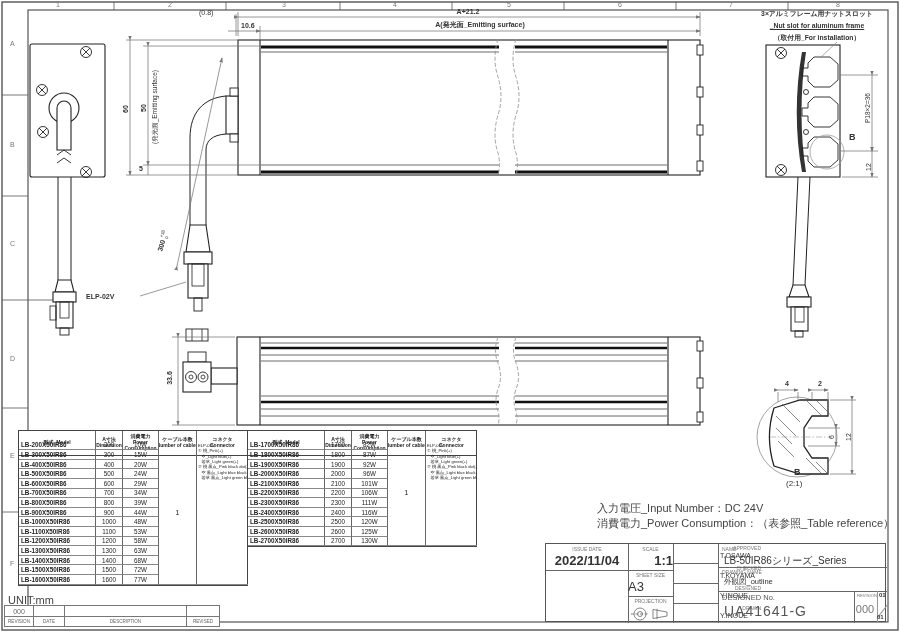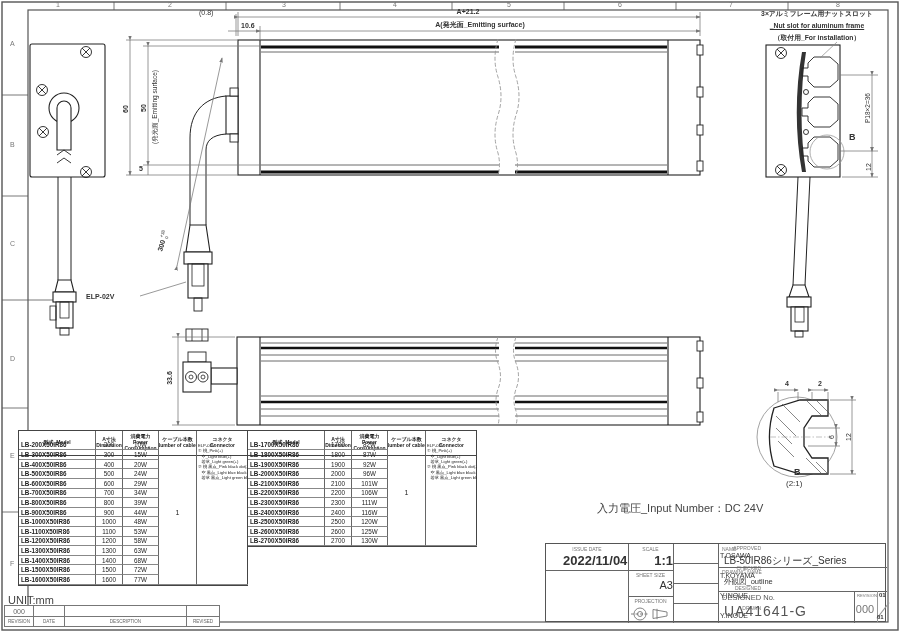--- a/index.html
+++ b/index.html
@@ -278,20 +278,21 @@
   <span class="t rot c" style="left:166px;top:400px;width:44px;font-weight:bold;">33.6</span>
 
   <span class="t" style="left:785px;top:380px;font-weight:bold;">4</span>
   <span class="t" style="left:818px;top:380px;font-weight:bold;">2</span>
   <span class="t rot c" style="left:828px;top:447px;width:20px;">6</span>
   <span class="t rot c" style="left:845px;top:452px;width:30px;">12</span>
   <span class="t" style="left:794px;top:468px;font-size:9px;font-weight:bold;">B</span>
   <span class="t" style="left:786px;top:480px;font-size:8px;">(2:1)</span>
 
   <span class="t" style="left:597px;top:503px;font-size:11px;color:#444;">入力電圧_Input Number：DC 24V</span>
+  <span class="t" style="left:597px;top:518px;font-size:11px;color:#444;">消費電力_Power Consumption：（表参照_Table reference）</span>
 
   <div class="spec" style="left:18px;top:430px;width:230px;">
     <div class="cell th">型式_Model</div>
     <div class="cell th">A寸法
 Dimension</div>
     <div class="cell th">消費電力
 Power
 Consumption</div>
     <div class="cell th">ケーブル本数
 Number of cables</div>
@@ -483,28 +484,28 @@
         <div class="cell num">130W</div>
       </div>
     </div>
 
   <div class="tb" style="left:545px;top:543px;width:341px;height:79px;">
     <div class="vline" style="left:82px;top:0;height:79px;"></div>
     <div class="vline" style="left:127px;top:0;height:79px;"></div>
     <div class="vline" style="left:172px;top:0;height:79px;"></div>
 
     <span class="lab" style="left:0;top:2px;width:82px;text-align:center;">ISSUE DATE</span>
-    <span class="val blue" style="left:17px;top:9px;width:82px;text-align:left;font-size:13px;font-weight:bold;">2022/11/04</span>
+    <span class="val blue" style="left:0;top:9px;width:82px;text-align:center;font-size:13px;font-weight:bold;">2022/11/04</span>
     <div class="hline" style="left:0;top:26px;width:82px;"></div>
 
     <span class="lab" style="left:82px;top:2px;width:45px;text-align:center;">SCALE</span>
     <span class="val blue" style="left:82px;top:9px;width:45px;text-align:right;font-size:13px;font-weight:bold;">1:1</span>
     <div class="hline" style="left:82px;top:26px;width:45px;"></div>
     <span class="lab" style="left:82px;top:28px;width:45px;text-align:center;">SHEET SIZE</span>
-    <span class="val gray" style="left:82px;top:35px;width:45px;text-align:right;font-size:11px;">A3</span>
+    <span class="val gray" style="left:82px;top:35px;width:45px;text-align:left;font-size:13px;">A3</span>
     <div class="hline" style="left:82px;top:52px;width:45px;"></div>
     <span class="lab" style="left:82px;top:54px;width:45px;text-align:center;">PROJECTION</span>
     <svg width="45" height="18" style="left:82px;top:61px;" viewBox="0 0 45 18">
       <g stroke="#777" fill="none" stroke-width="0.9">
         <circle cx="12" cy="9" r="6"></circle>
           <circle cx="12" cy="9" r="2.5"></circle>
         <line x1="3" y1="9" x2="21" y2="9" stroke-dasharray="3,1.5"></line>
         <path d="M25,4.5 L39,7 L39,11 L25,13.5 Z"></path>
           <line x1="29" y1="3.8" x2="29" y2="14.2"></line>
       </g>

